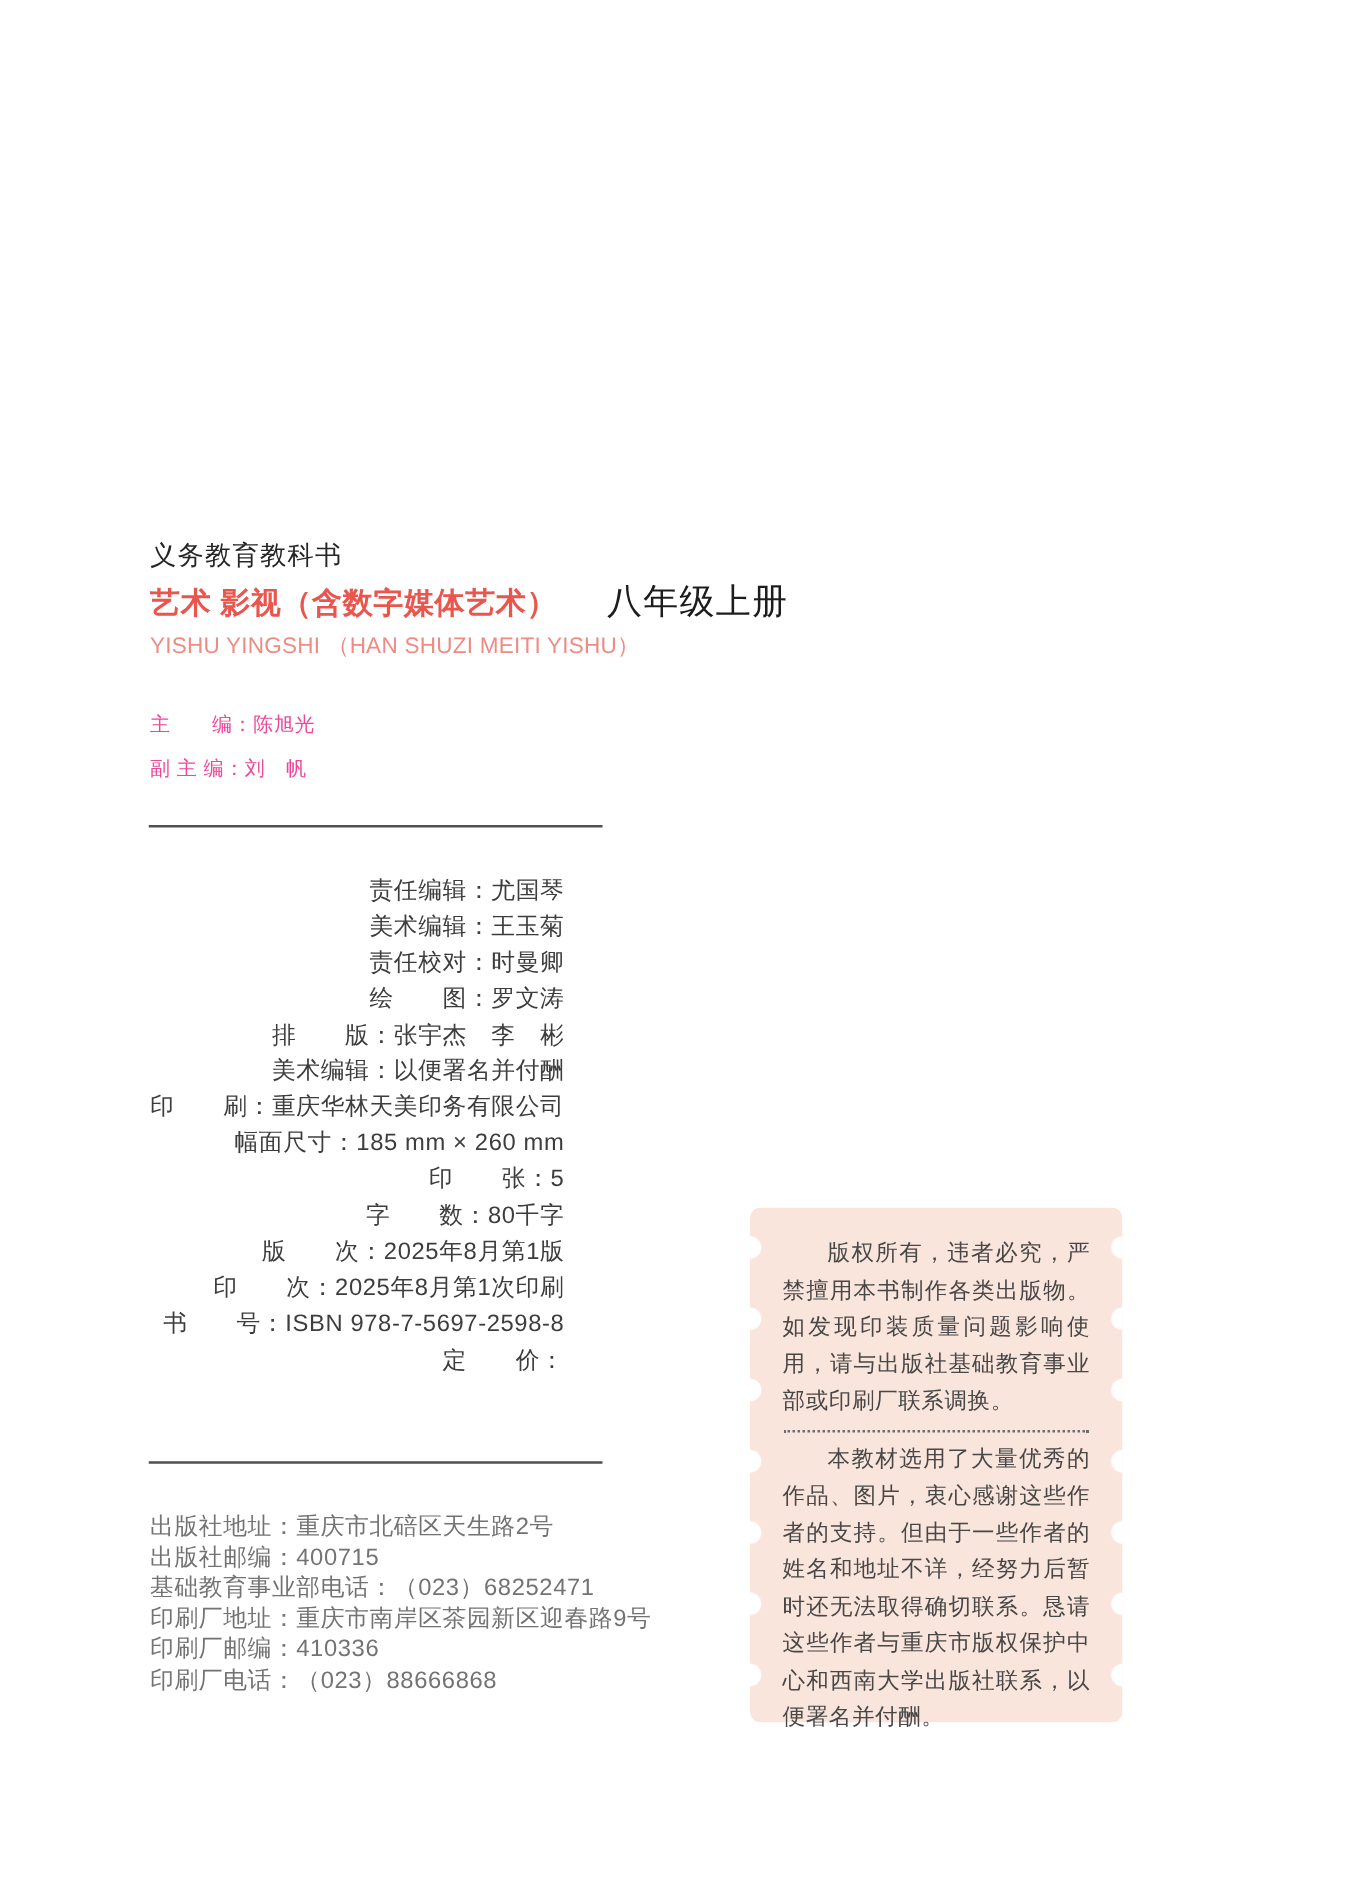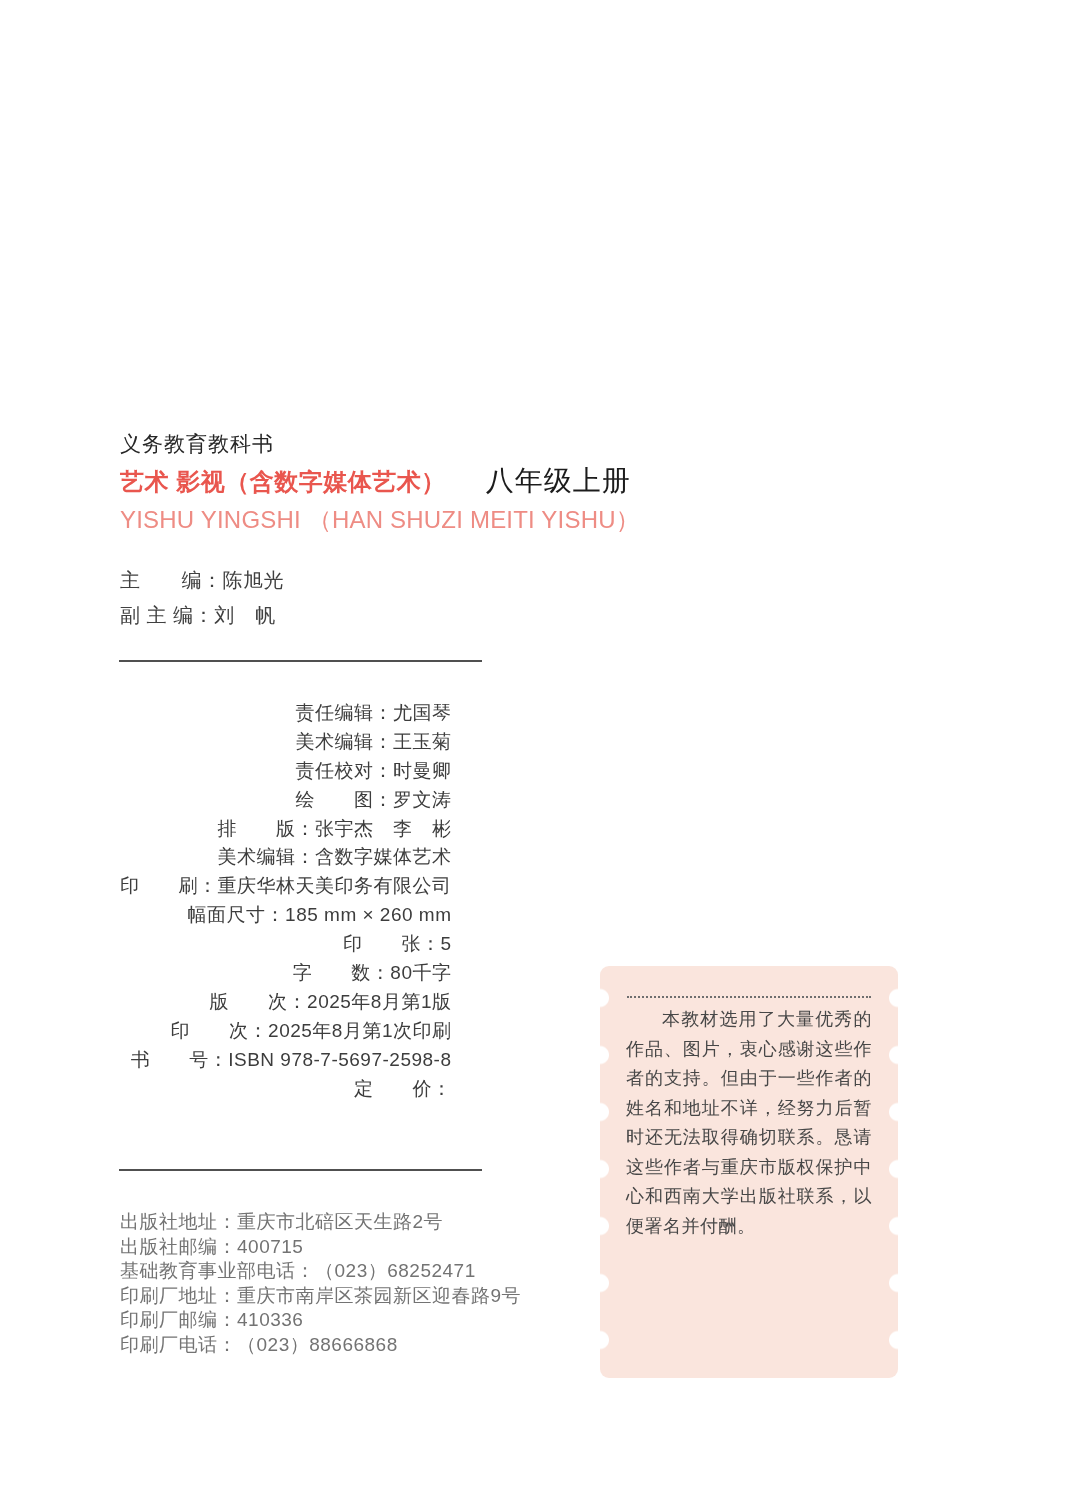--- a/index.html
+++ b/index.html
@@ -22,25 +22,25 @@
     font-size: 24px; font-weight: 700; color: #e9564e; letter-spacing: 0.5px;
     white-space: pre;
   }
   .grade {
     font-family: "Liberation Serif", "DejaVu Serif", serif;
     font-size: 28px; font-weight: 500; color: #1c1c1c; margin-left: 40px;
     letter-spacing: 1px;
   }
   .pinyin {
     position: absolute; left: 120px; top: 504px;
-    font-size: 24px; color: #ee8c84; letter-spacing: 0.2px; white-space: pre;
+    font-size: 18px; color: #ee8c84; letter-spacing: 0.2px; white-space: pre;
   }
   .editors {
     position: absolute; left: 120px; top: 563px;
-    font-size: 20px; color: #404040; letter-spacing: 0.5px;
+    font-size: 16px; color: #ec4899; letter-spacing: 0.5px;
   }
   .ed-row { height: 35px; line-height: 35px; white-space: pre; }
   .rule {
     position: absolute; left: 119px; width: 363px; height: 2px;
     background: #505050;
   }
   .rule1 { top: 660px; }
   .rule2 { top: 1169px; }
   .colophon {
     position: absolute; left: 120px; top: 699px;
@@ -94,21 +94,21 @@
   </div>
 
   <div class="rule rule1"></div>
 
   <div class="colophon">
     <div class="c-row"><span>责任编辑：</span><span>尤国琴</span></div>
     <div class="c-row"><span>美术编辑：</span><span>王玉菊</span></div>
     <div class="c-row"><span>责任校对：</span><span>时曼卿</span></div>
     <div class="c-row"><span>绘　　图：</span><span>罗文涛</span></div>
     <div class="c-row"><span>排　　版：</span><span>张宇杰　李　彬</span></div>
-    <div class="c-row"><span>美术编辑：</span><span>含数字媒体艺术</span></div>
+    <div class="c-row"><span>美术编辑：</span><span>以便署名并付酬</span></div>
     <div class="c-row"><span>印　　刷：</span><span>重庆华林天美印务有限公司</span></div>
     <div class="c-row"><span>幅面尺寸：</span><span>185 mm × 260 mm</span></div>
     <div class="c-row"><span>印　　张：</span><span>5</span></div>
     <div class="c-row"><span>字　　数：</span><span>80千字</span></div>
     <div class="c-row"><span>版　　次：</span><span>2025年8月第1版</span></div>
     <div class="c-row"><span>印　　次：</span><span>2025年8月第1次印刷</span></div>
     <div class="c-row"><span>书　　号：</span><span>ISBN 978-7-5697-2598-8</span></div>
     <div class="c-row"><span>定　　价：</span><span></span></div>
   </div>
 
@@ -118,18 +118,19 @@
     <div class="ct-row"><span>出版社地址：</span><span>重庆市北碚区天生路2号</span></div>
     <div class="ct-row"><span>出版社邮编：</span><span>400715</span></div>
     <div class="ct-row"><span>基础教育事业部电话：</span><span>（023）68252471</span></div>
     <div class="ct-row"><span>印刷厂地址：</span><span>重庆市南岸区茶园新区迎春路9号</span></div>
     <div class="ct-row"><span>印刷厂邮编：</span><span>410336</span></div>
     <div class="ct-row"><span>印刷厂电话：</span><span>（023）88666868</span></div>
   </div>
 
   <div class="notice">
     <div class="notice-inner">
+      <p class="n-para">版权所有，违者必究，严禁擅用本书制作各类出版物。如发现印装质量问题影响使用，请与出版社基础教育事业部或印刷厂联系调换。</p>
       <div class="n-divider"></div>
       <p class="n-para">本教材选用了大量优秀的作品、图片，衷心感谢这些作者的支持。但由于一些作者的姓名和地址不详，经努力后暂时还无法取得确切联系。恳请这些作者与重庆市版权保护中心和西南大学出版社联系，以便署名并付酬。</p>
     </div>
   </div>
 
 </div>
 
 </body></html>

